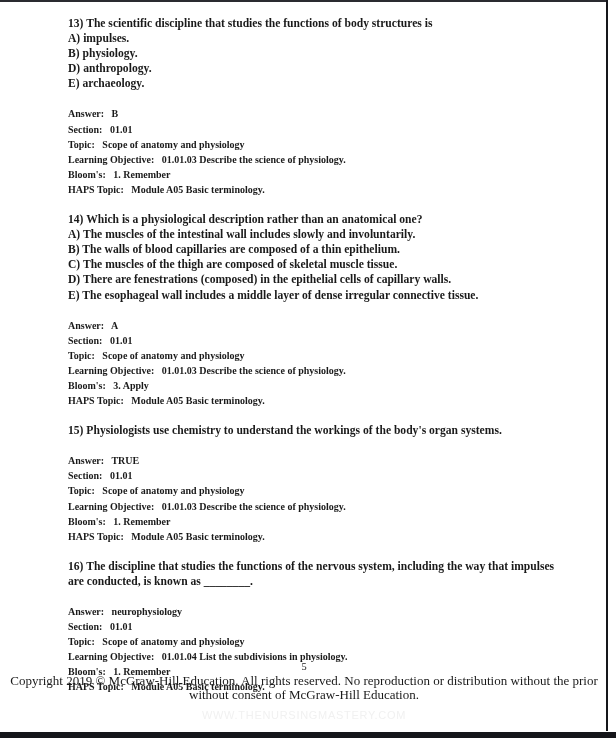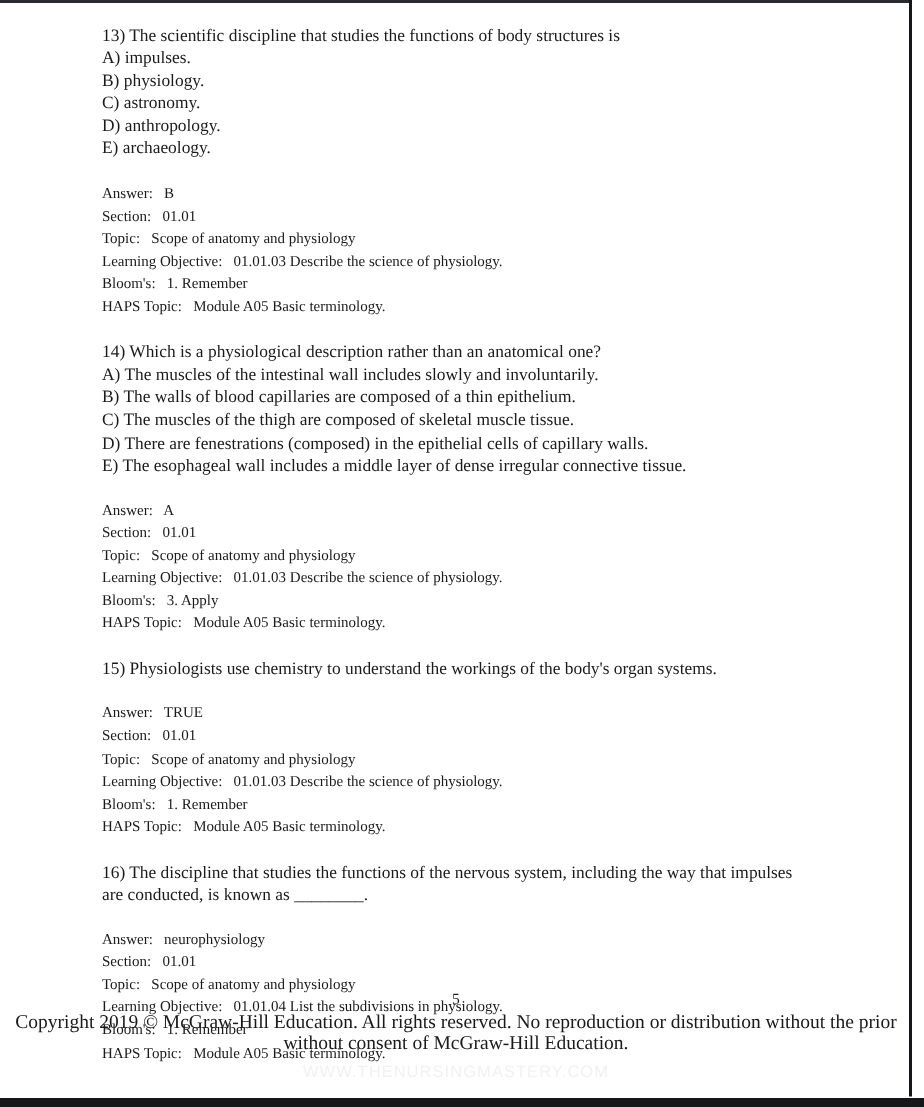--- a/index.html
+++ b/index.html
@@ -65,20 +65,21 @@
   }
   .spacer {
     height: 15px;
   }
 
   .line {
     font-size: 11.6px;
     line-height: 15.1px;
     white-space: pre-wrap;
     margin: 0;
+    font-weight: bold;
   }
   .meta .line {
     font-size: 10px;
     line-height: 15.1px;
   }
 
   
   #footer {
     position: absolute;
     left: 0;
@@ -117,21 +118,20 @@
   <div id="edge-topright"></div>
   <div id="edge-right"></div>
   <div id="edge-bottom"></div>
 
   <div id="content">
 
     <div class="q-block">
       <div class="line">13) The scientific discipline that studies the functions of body structures is</div>
       <div class="line">A) impulses.</div>
       <div class="line">B) physiology.</div>
-      <div class="line">C) astronomy.</div>
       <div class="line">D) anthropology.</div>
       <div class="line">E) archaeology.</div>
       <div class="spacer"></div>
       <div class="meta">
         <div class="line">Answer:   B</div>
         <div class="line">Section:   01.01</div>
         <div class="line">Topic:   Scope of anatomy and physiology</div>
         <div class="line">Learning Objective:   01.01.03 Describe the science of physiology.</div>
         <div class="line">Bloom's:   1. Remember</div>
         <div class="line">HAPS Topic:   Module A05 Basic terminology.</div>

